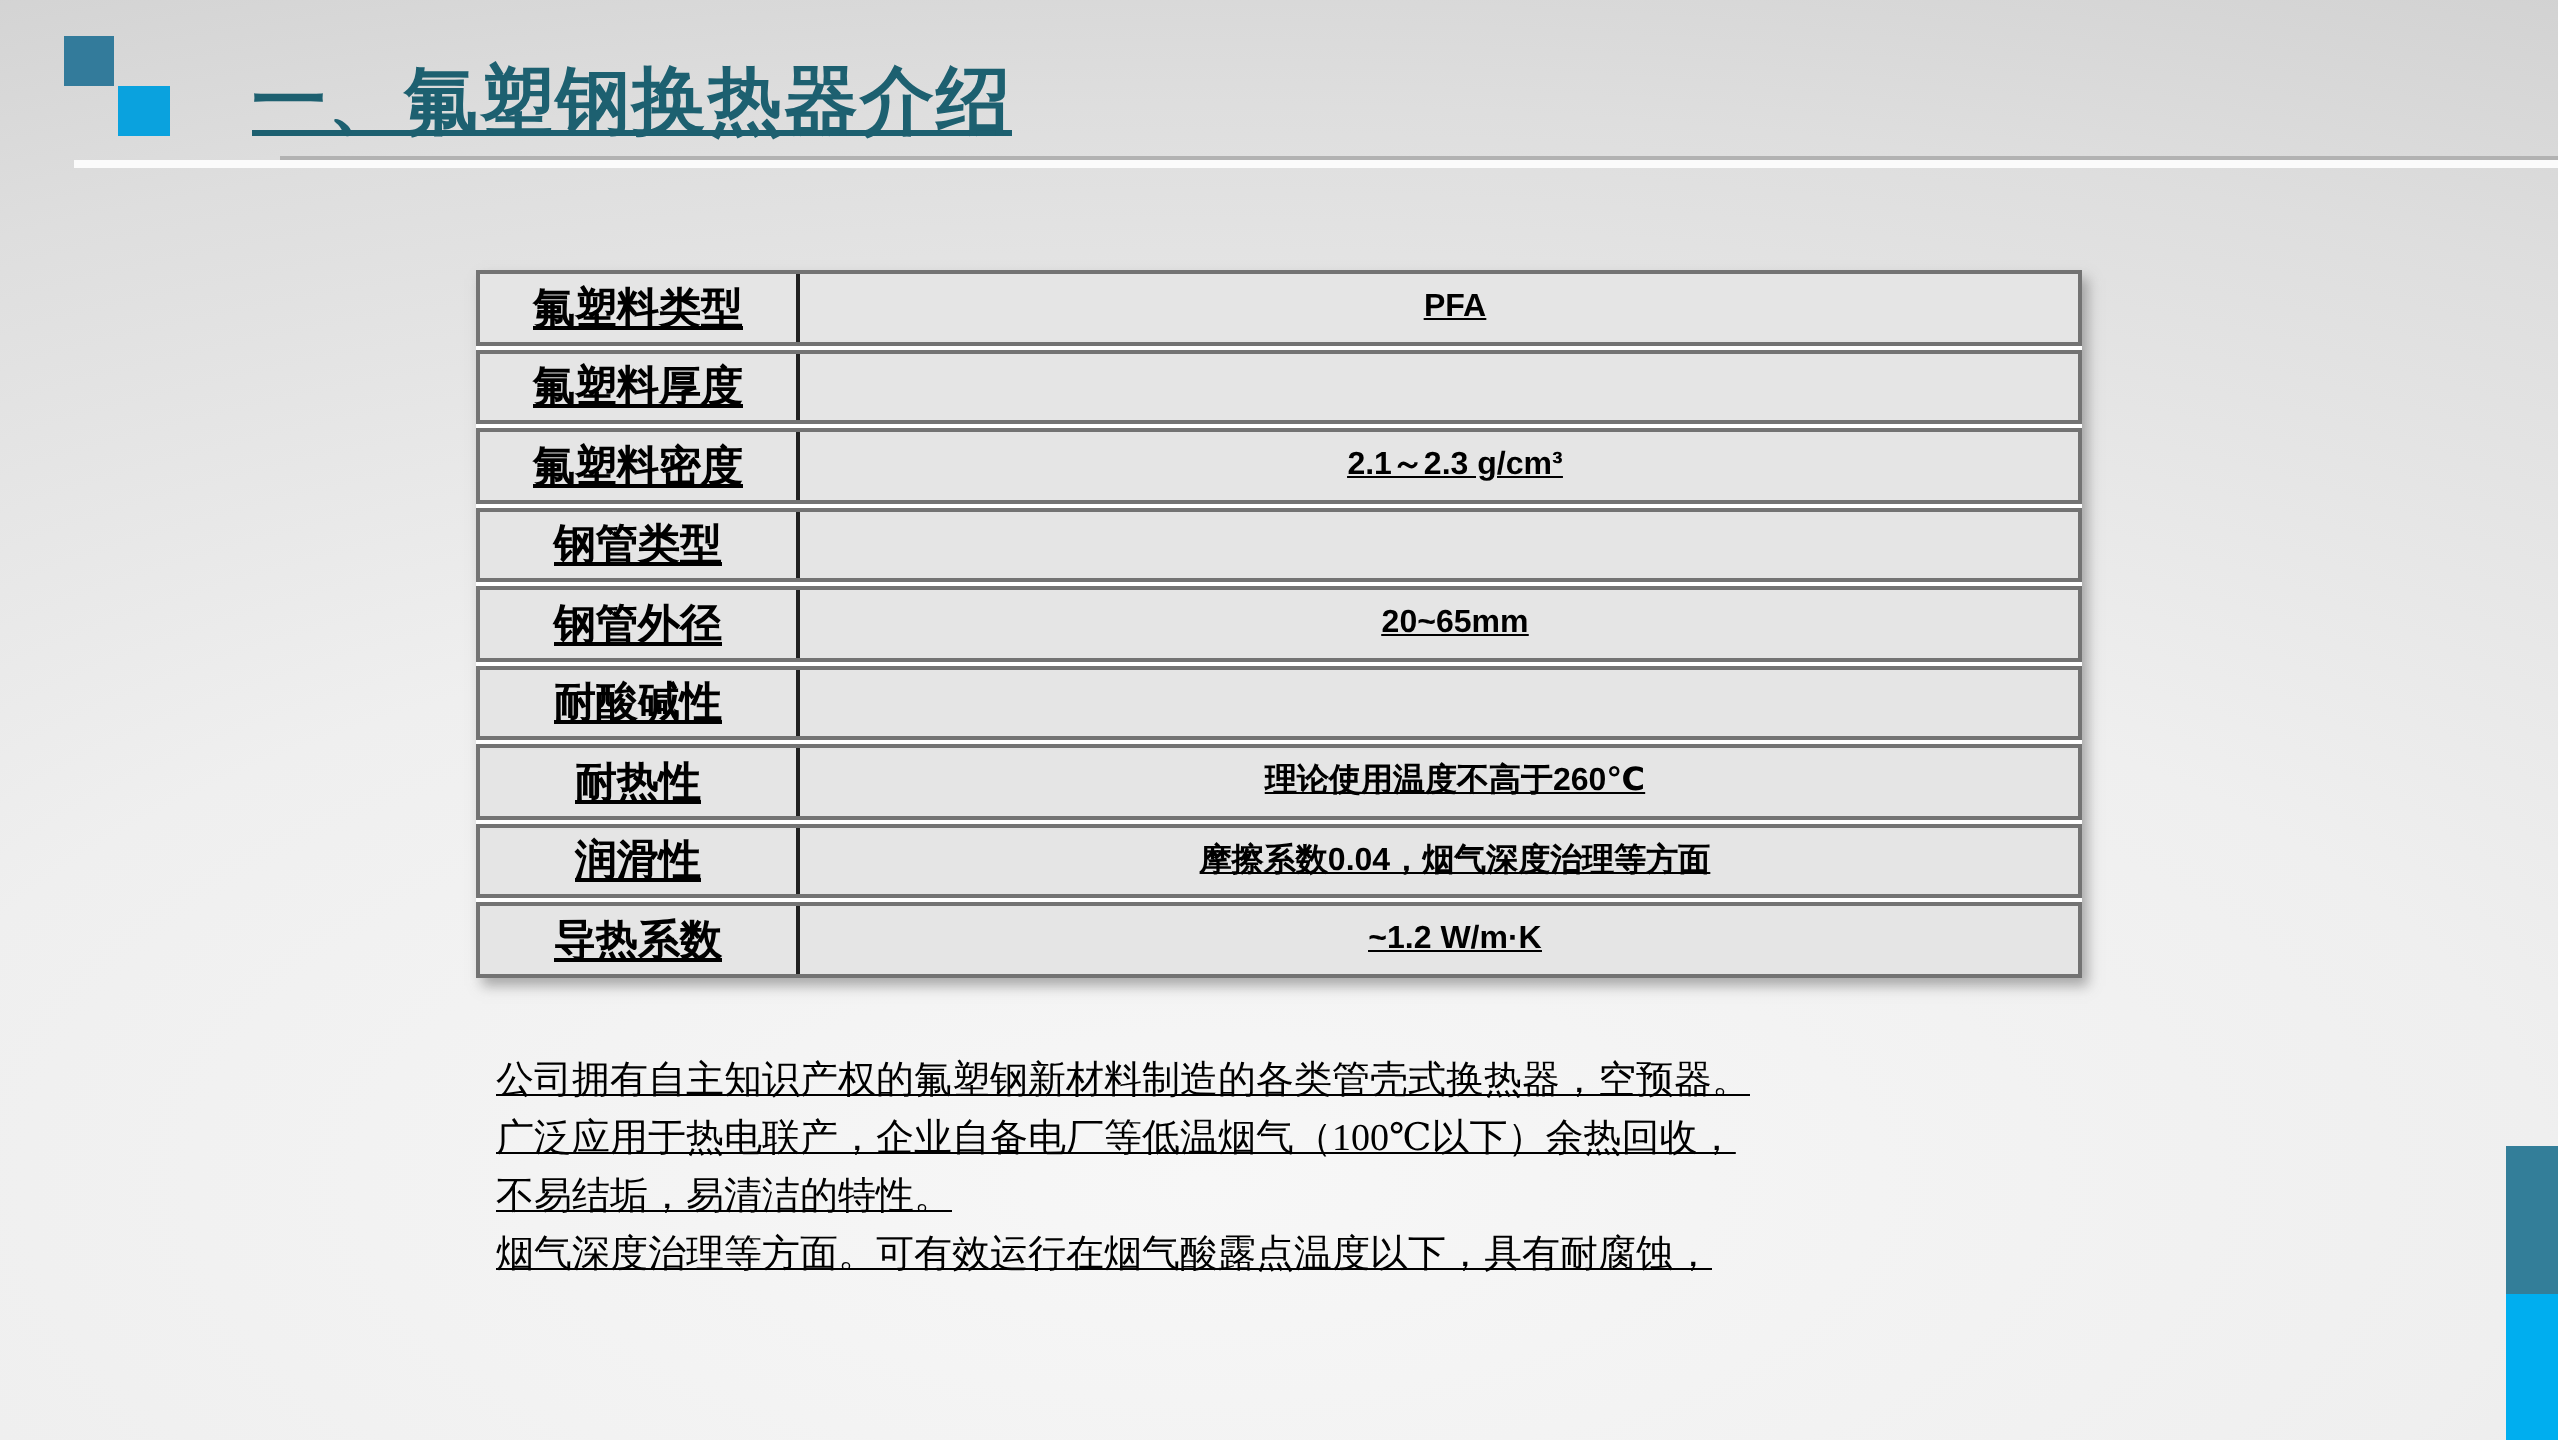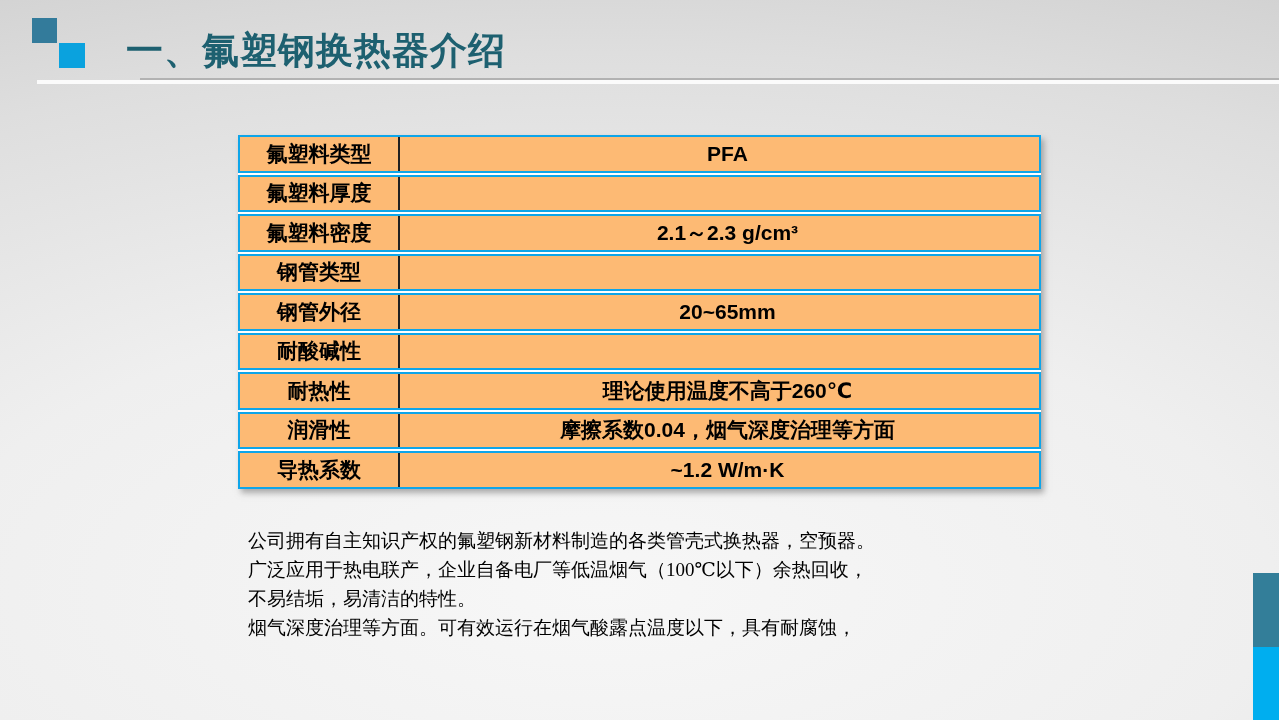--- a/index.html
+++ b/index.html
@@ -1,15 +1,15 @@
 <!DOCTYPE html>
 <html><head>
 <meta charset="utf-8">
 <style>
-  * { margin:0; padding:0; box-sizing:border-box; }
+  * { margin:0; padding:0; box-sizing:border-box;text-decoration:underline; }
   html,body { width:1279px; height:720px; }
   body { font-family:"Liberation Sans","DejaVu Sans",sans-serif; }
 
   .slide {
     position:relative; width:1279px; height:720px; overflow:hidden;
     background: radial-gradient(150% 115% at 47% 82%, #f7f7f7 0%, #efefef 35%, #dedede 65%, #c2c2c2 100%);
   }
 
   
   .sq { position:absolute; }
@@ -27,30 +27,30 @@
 
   
   .spec-table {
     position:absolute; left:238px; top:135px; width:803px;
     display:flex; flex-direction:column; gap:2px;
     background:#ffffff;
     box-shadow:3px 4px 6px rgba(110,110,110,0.55);
   }
   .trow {
     display:flex; height:37.5px; flex:0 0 37.5px;
-    border:2px solid #0ea5e9; background:#fdba74;
+    border:2px solid #737373; background:#e5e5e5;
   }
   .tlabel {
     width:160px; flex:0 0 160px; border-right:2px solid #212121;
     display:flex; align-items:center; justify-content:center;
     font-size:21px; font-weight:bold; color:#000; white-space:nowrap;
   }
   .tvalue {
     flex:1; display:flex; align-items:center; justify-content:center;
-    font-size:21px; font-weight:bold; color:#000; white-space:nowrap;padding-left:16px;
+    font-size:16px; font-weight:bold; color:#000; white-space:nowrap;padding-left:16px;
   }
 
   
   .body-paragraph {
     position:absolute; left:248px; top:526px;
     font-family:"Liberation Serif","DejaVu Serif",serif;
     font-size:19px; line-height:29px; color:#000;
   }
   .body-paragraph .pline { white-space:nowrap; }
 

